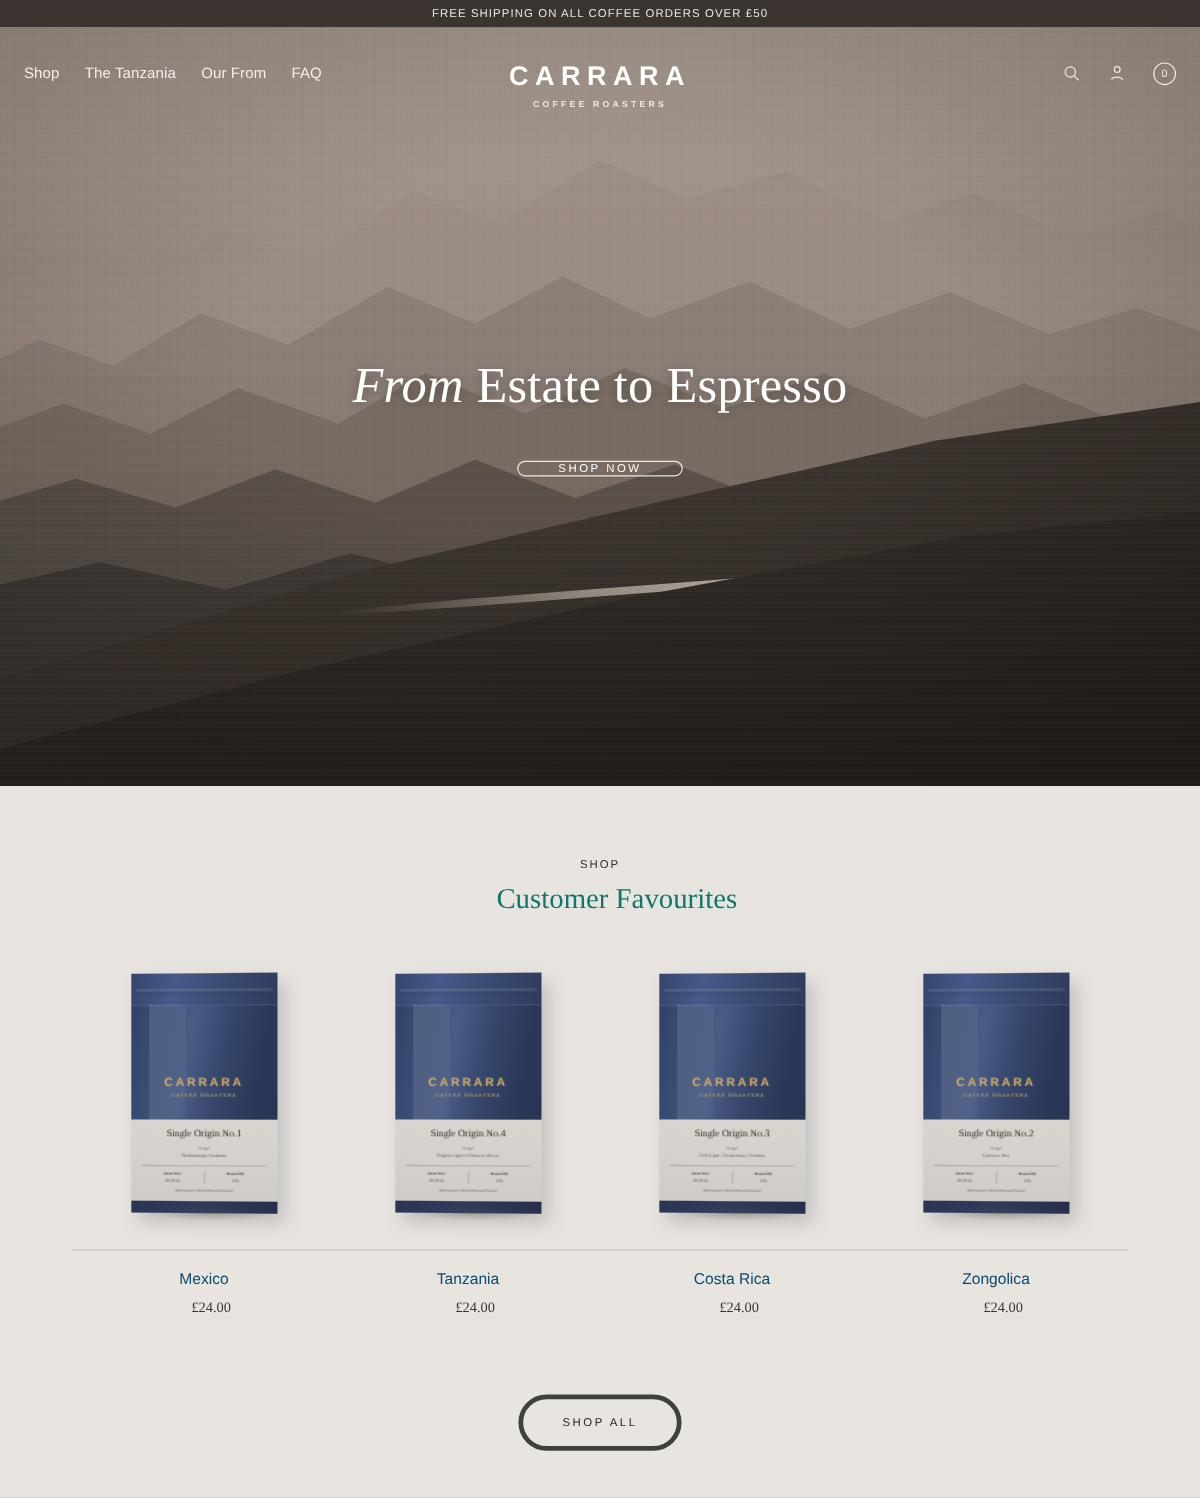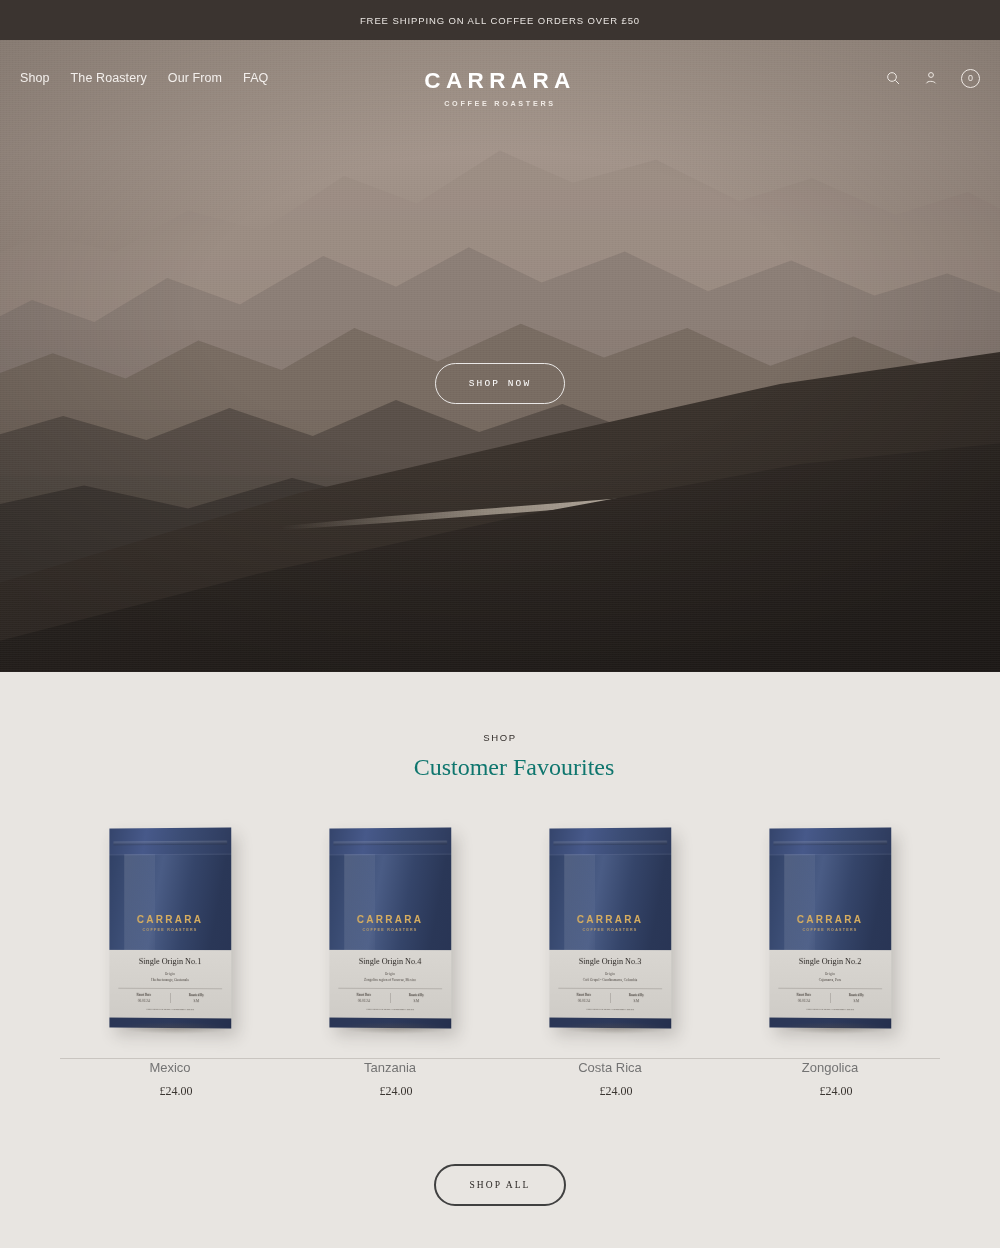--- a/index.html
+++ b/index.html
@@ -6,21 +6,21 @@
   html,body { width:1000px; height:1248px; }
   body {
     font-family:"Liberation Sans", sans-serif;
     background:#e8e5e1;
     overflow:hidden;
     -webkit-font-smoothing:antialiased;
   }
 
   
   .announce {
-    height:40px;
+    height:23px;
     background:#3b3430;
     color:#e9e5e1;
     display:flex; align-items:center; justify-content:center;
     font-size:9.5px; letter-spacing:.9px; font-weight:400;
   }
 
   
   .hero {
     position:relative;
     height:632px;
@@ -111,22 +111,22 @@
   }
   .hero-title em { font-style:italic; }
   .hero-sub {
     margin-top:28px; color:#f0ece8; font-size:13.5px; letter-spacing:.1px;
     text-shadow:0 1px 8px rgba(0,0,0,.3);
   }
   .btn-ghost {
     margin-top:38px;
     border:1px solid rgba(255,255,255,.85); border-radius:40px;
     color:#fff; background:transparent;
-    padding:14px 33px; font-size:9.5px; letter-spacing:2.1px;
-    cursor:pointer; font-family:Liberation Mono, monospace;
+    padding:0 33px; font-size:9.5px; letter-spacing:2.1px;
+    cursor:pointer; font-family:Liberation Sans, sans-serif;
   }
 
   
   .shop { background:#e8e5e1; padding-top:60px; }
   .eyebrow {
     text-align:center; font-size:9.5px; letter-spacing:1.6px; color:#332e2b;
   }
   .section-title {
     text-align:center; font-family:"Liberation Serif", serif;
     font-size:24px; color:#0f766e; margin-top:11px; font-weight:400;margin-left:28px;
@@ -203,28 +203,28 @@
     position:absolute; bottom:0; left:0; width:100%; height:10px;
     background:linear-gradient(100deg,#2a3656,#39487029,#252f4d);
     background-color:#2b3757;
   }
   .bag-shadow {
     position:absolute; bottom:-6px; left:8%; width:92%; height:12px;
     background:radial-gradient(ellipse at center, rgba(90,82,74,.35) 0%, rgba(90,82,74,0) 70%);
   }
 
   .divider { width:100%; height:1px; background:#c9c5c0; margin-top:30px; }
-  .p-name { margin-top:1px; font-size:13px; color:#737373; }
+  .p-name { margin-top:16px; font-size:13px; color:#0c4a6e; }
   .p-price { margin-top:9px; font-family:"Liberation Serif", serif; font-size:12px; color:#3a3531;margin-left:12px; }
 
   .shopall-wrap { display:flex; justify-content:center; margin-top:65px; padding-bottom:64px; }
   .btn-outline {
-    border:2px solid #404040; border-radius:40px; background:transparent;
+    border:4px solid #404040; border-radius:40px; background:transparent;
     color:#2b2724; padding:14px 33px; font-size:9.5px; letter-spacing:2.1px;
-    cursor:pointer; font-family:Liberation Serif, serif;
+    cursor:pointer; font-family:Liberation Sans, sans-serif;
   }
 </style>
 </head>
 <body>
 
 <div class="announce">
   <span>FREE SHIPPING ON ALL COFFEE ORDERS OVER £50</span>
 </div>
 
 <div class="hero">
@@ -236,21 +236,21 @@
   <div class="ridge r5"></div>
   <div class="fg"></div>
   <div class="ridgelight"></div>
   <div class="fg2"></div>
   <div class="vignette"></div>
   <div class="grain"></div>
 
   <div class="nav">
     <div class="nav-left">
       <a class="nav-link">Shop</a>
-      <a class="nav-link">The Roastery</a>
+      <a class="nav-link">The Tanzania</a>
       <a class="nav-link">Our From</a>
       <a class="nav-link">FAQ</a>
     </div>
 
     <div class="brand">
       <div class="brand-name">CARRARA</div>
       <div class="brand-sub">COFFEE ROASTERS</div>
     </div>
 
     <div class="nav-right">
@@ -266,20 +266,23 @@
             <path d="M5 20c1.6-4 11.4-4 14 0"></path>
         </svg>
       </span>
       <span class="cart">
         <span>0</span>
       </span>
     </div>
   </div>
 
   <div class="hero-content">
+    <h1 class="hero-title">
+      <em>From</em><span> Estate to Espresso</span>
+    </h1>
     <button class="btn-ghost">SHOP NOW</button>
   </div>
 </div>
 
 <div class="shop">
   <div class="eyebrow">SHOP</div>
   <h2 class="section-title">Customer Favourites</h2>
 
   <div class="grid" id="grid">
       <div class="card">

